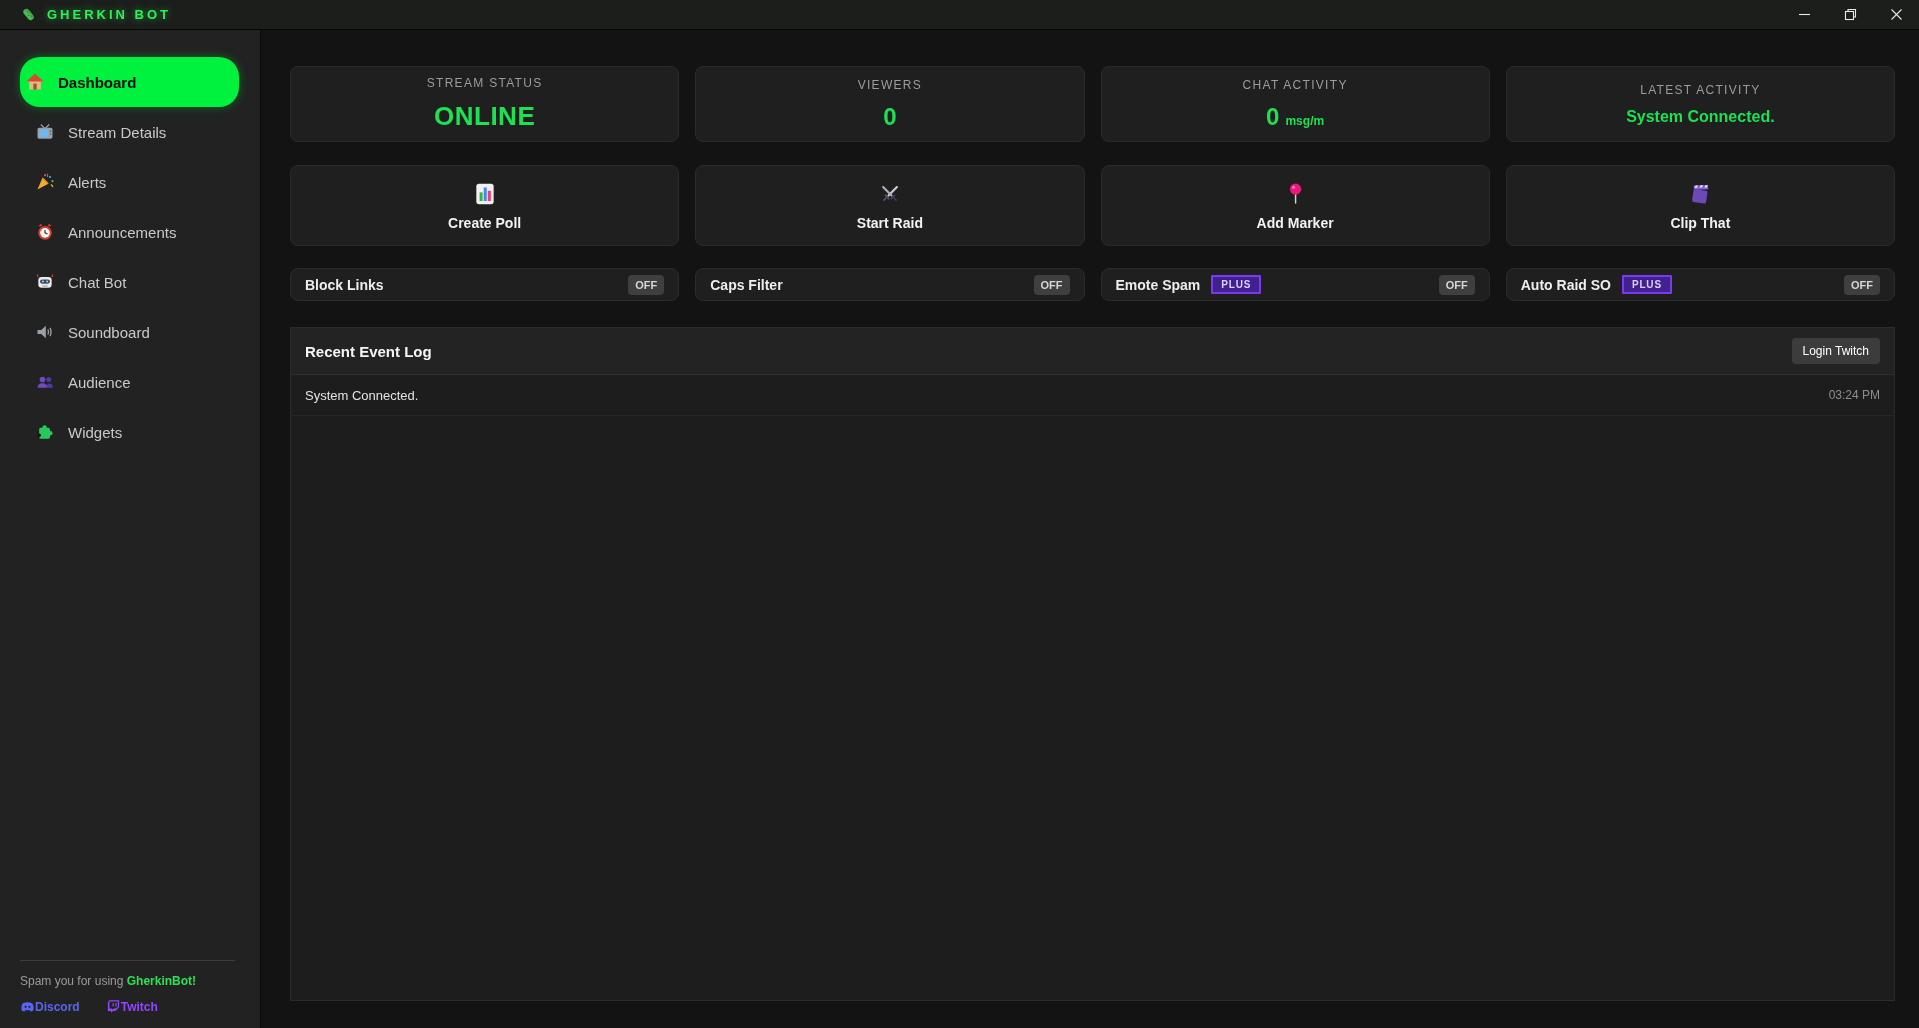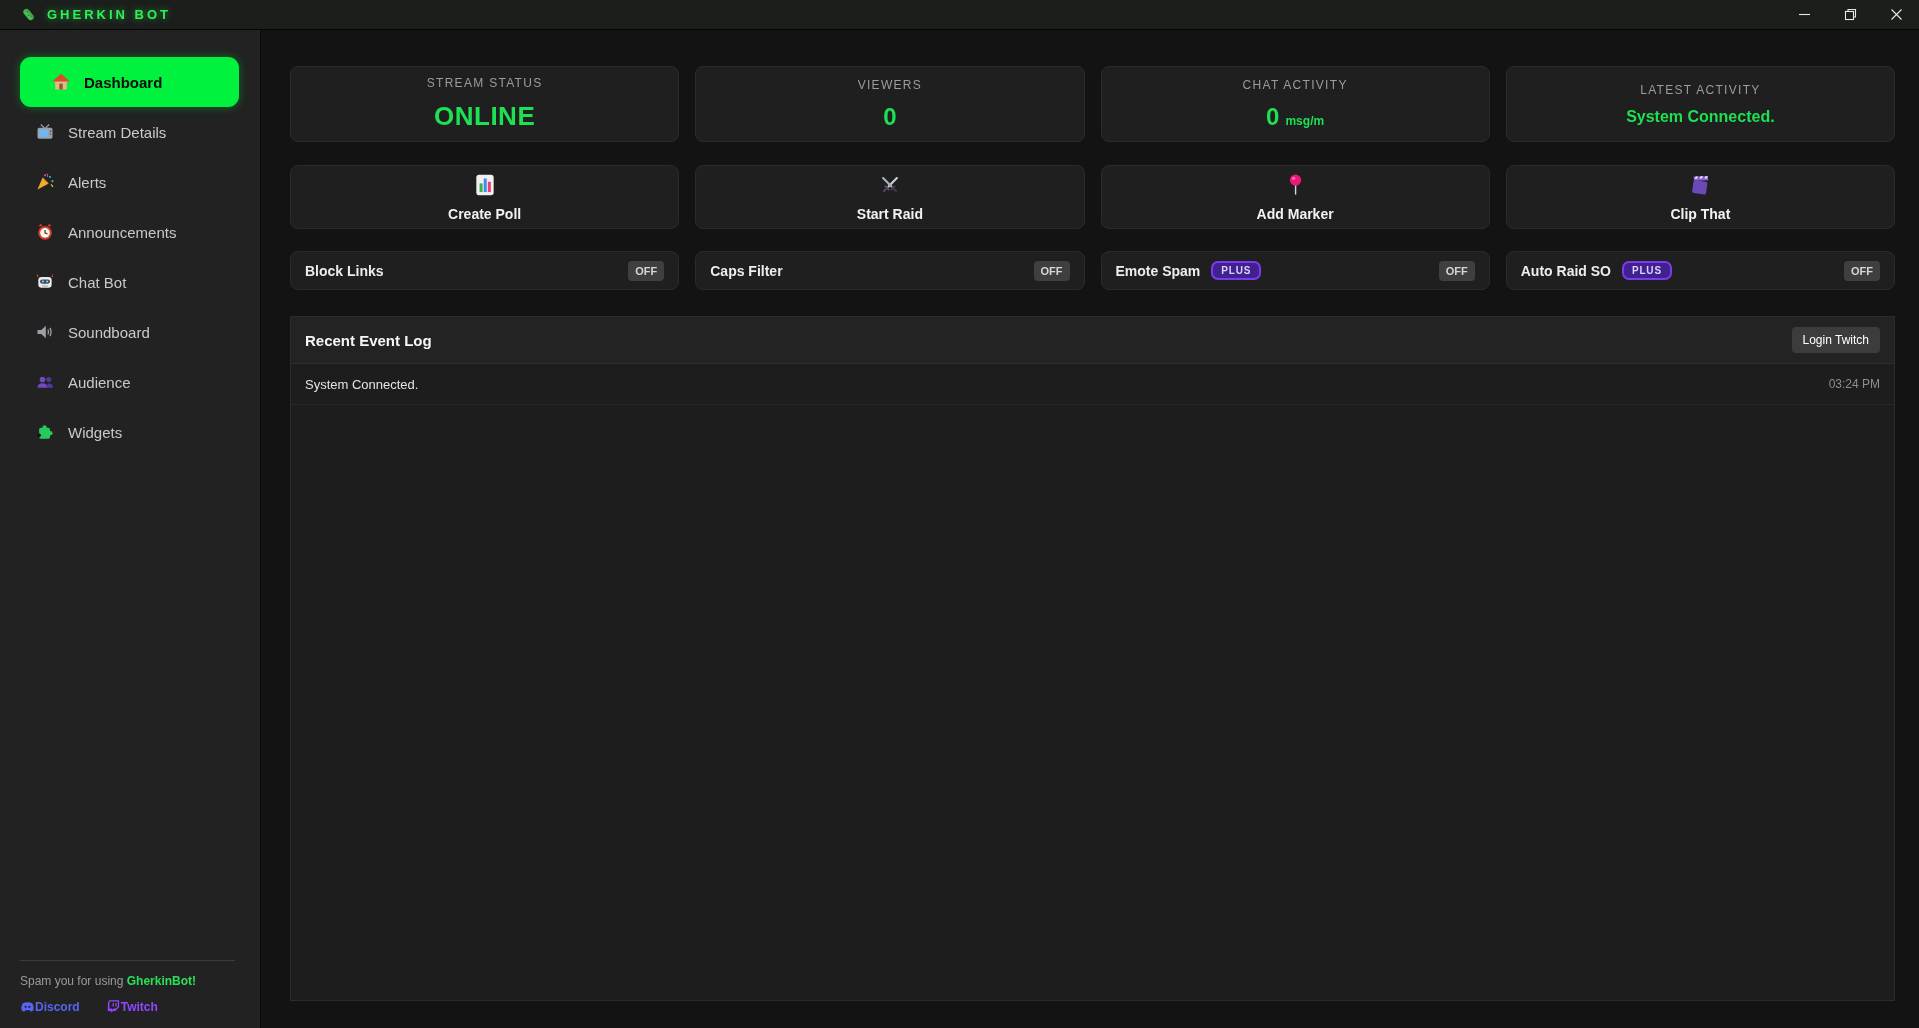--- a/index.html
+++ b/index.html
@@ -53,23 +53,23 @@
     display: flex;
     align-items: center;
     padding-left: 35px;
     color: #c9c9c9;
     font-size: 15px;
     cursor: pointer;
   }
   .nav-item .nav-icon { width: 20px; height: 20px; margin-right: 13px; flex: 0 0 auto; }
   .nav-item.active {
     margin: 0 21px 0 20px;
-    padding-left: 31px;
+    padding-left: 5px;
     background: #00f23f;
-    border-radius: 11px;
+    border-radius: 20px;
     color: #0b0b0b;
     font-weight: bold;
     box-shadow: 0 0 10px rgba(0, 242, 63, 0.35);
   }
   .sidebar-footer {
     margin-top: auto;
     padding: 13px 20px 14px 20px;
     border-top: 1px solid #3c3c3c;
     margin-left: 20px;
     margin-right: 25px;
@@ -107,45 +107,45 @@
   }
   .stat-label { font-size: 12px; color: #9c9c9c; letter-spacing: 1.3px; }
   .stat-value { margin-top: 11px; font-weight: bold; color: #1de052; }
   .v-xl { font-size: 26px; letter-spacing: 0.5px; }
   .v-lg { font-size: 24px; }
   .v-md { font-size: 16px; }
   .stat-unit { font-size: 12px; font-weight: bold; color: #1de052; margin-left: 6px; }
   
   .actions-row { margin-top: 23px; }
   .action {
-    height: 64px;
+    height: 81px;
     display: flex; flex-direction: column;
     align-items: center; justify-content: center;
     gap: 8px;
     cursor: pointer;
     font-family: "Liberation Sans", sans-serif;
   }
   .action .action-icon { width: 26px; height: 26px; }
   .action .action-label { font-size: 14px; font-weight: bold; color: #f2f2f2; }
   
   .toggles-row { margin-top: 22px; }
   .toggle {
-    height: 39px;
+    height: 33px;
     display: flex; align-items: center;
     padding: 0 14px;
     cursor: pointer;
   }
   .toggle-label { font-size: 14px; font-weight: bold; color: #ededed; }
   .plus-badge {
     margin-left: 11px;
     font-size: 10px; font-weight: bold;
     color: #ddd0ff;
     background: #41218f;
     border: 2px solid #7c3aed;
-    border-radius: 7px;
+    border-radius: 1px;
     padding: 2px 8px;
     letter-spacing: 0.8px;
   }
   .off-badge {
     margin-left: auto;
     font-size: 11px; font-weight: bold;
     color: #d6d6d6;
     background: #3f3f3f;
     border-radius: 4px;
     padding: 4px 7px;

